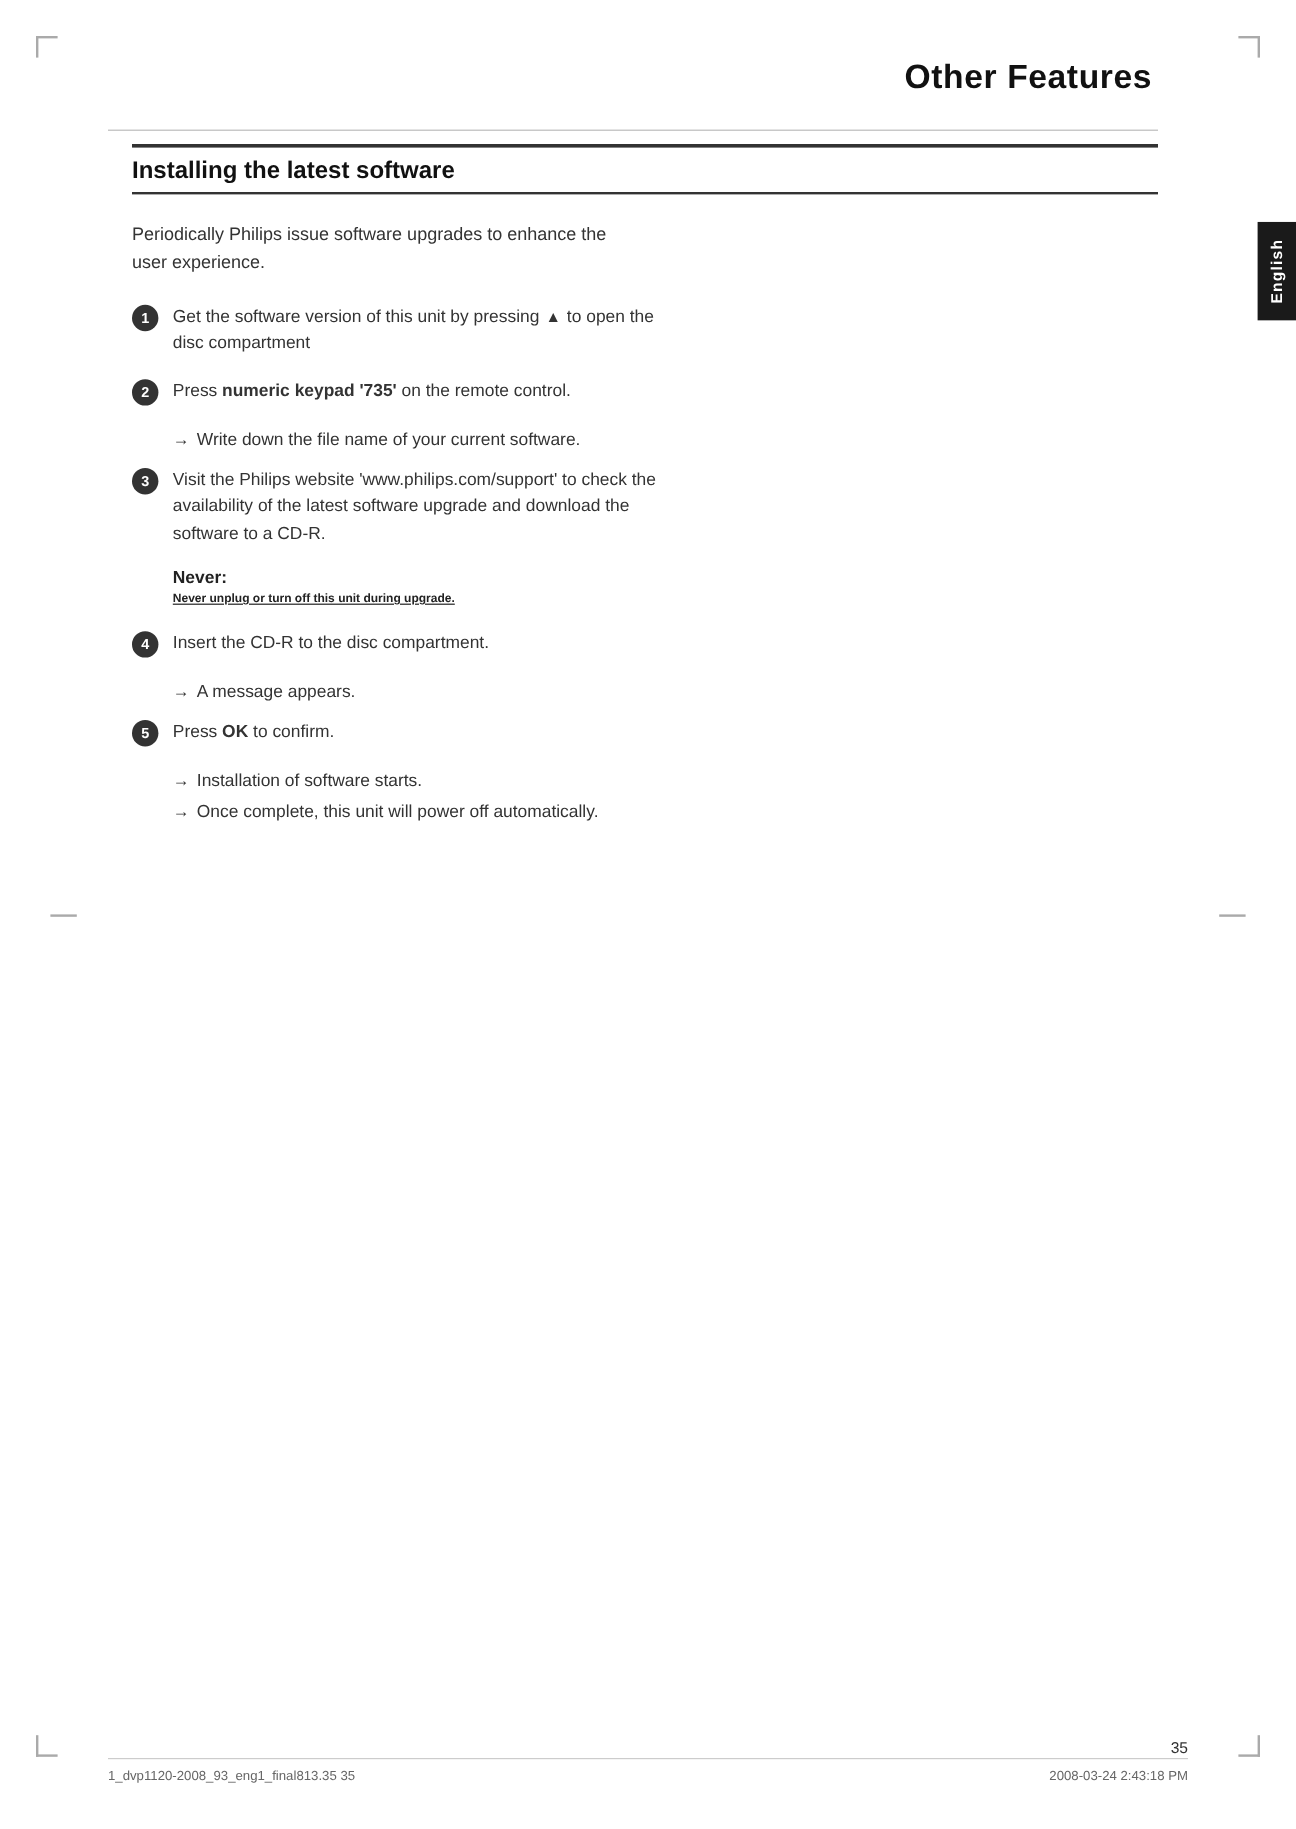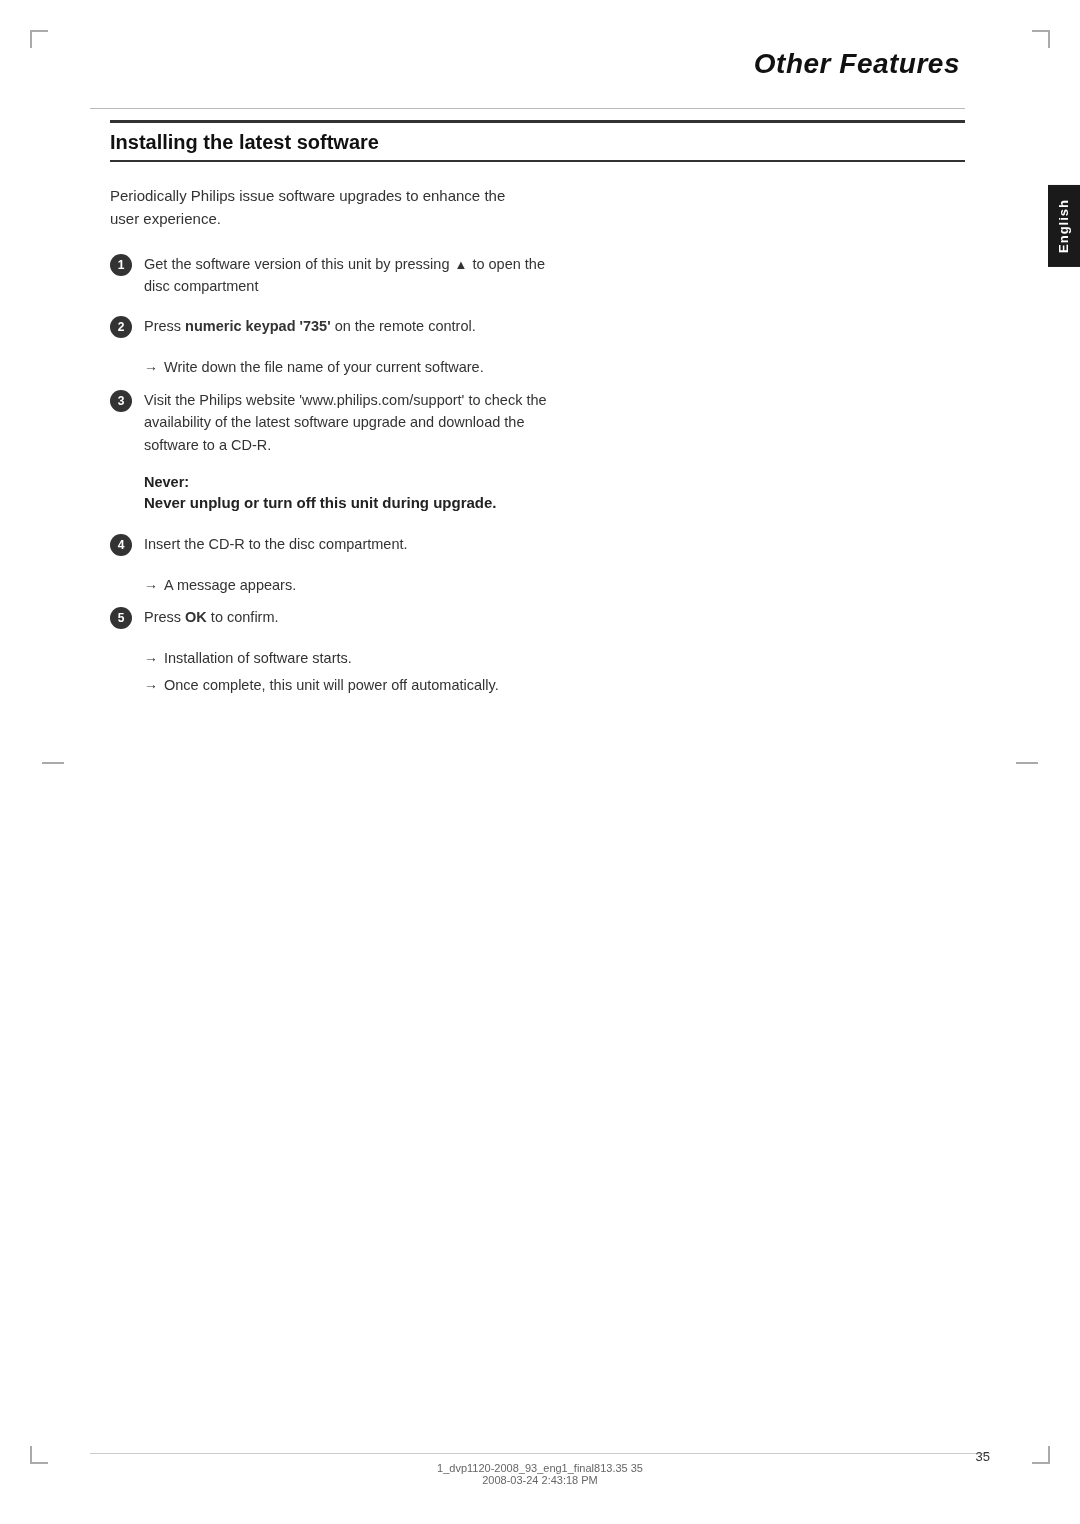--- a/index.html
+++ b/index.html
@@ -84,21 +84,20 @@
       right: 120px;
       display: flex;
       justify-content: flex-end;
       align-items: flex-start;
     }
 
     .page-title {
       font-size: 28px;
       font-weight: bold;
       color: #111;
-      font-style: italic;
       letter-spacing: 0.5px;
       text-align: center;
     }
 
     
     .content {
       position: absolute;
       top: 120px;
       left: 110px;
       right: 115px;
@@ -193,22 +192,23 @@
     }
 
     .note-title {
       font-weight: bold;
       font-size: 14.5px;
       margin-bottom: 2px;
     }
 
     .note-body {
       font-weight: bold;
-      font-size: 15px;
+      font-size: 10px;
       line-height: 1.5;
+      text-decoration: underline;
     }
 
     
     .eject-icon {
       display: inline-block;
       font-size: 13px;
       vertical-align: middle;
       margin: 0 1px;
     }
 
@@ -216,21 +216,20 @@
     .footer {
       position: absolute;
       bottom: 38px;
       left: 90px;
       right: 90px;
       display: flex;
       justify-content: space-between;
       align-items: center;
       border-top: 1px solid #ccc;
       padding-top: 8px;
-      flex-direction: column;
     }
 
     .footer-left {
       font-size: 11px;
       color: #666;
     }
 
     .footer-right {
       font-size: 11px;
       color: #666;

